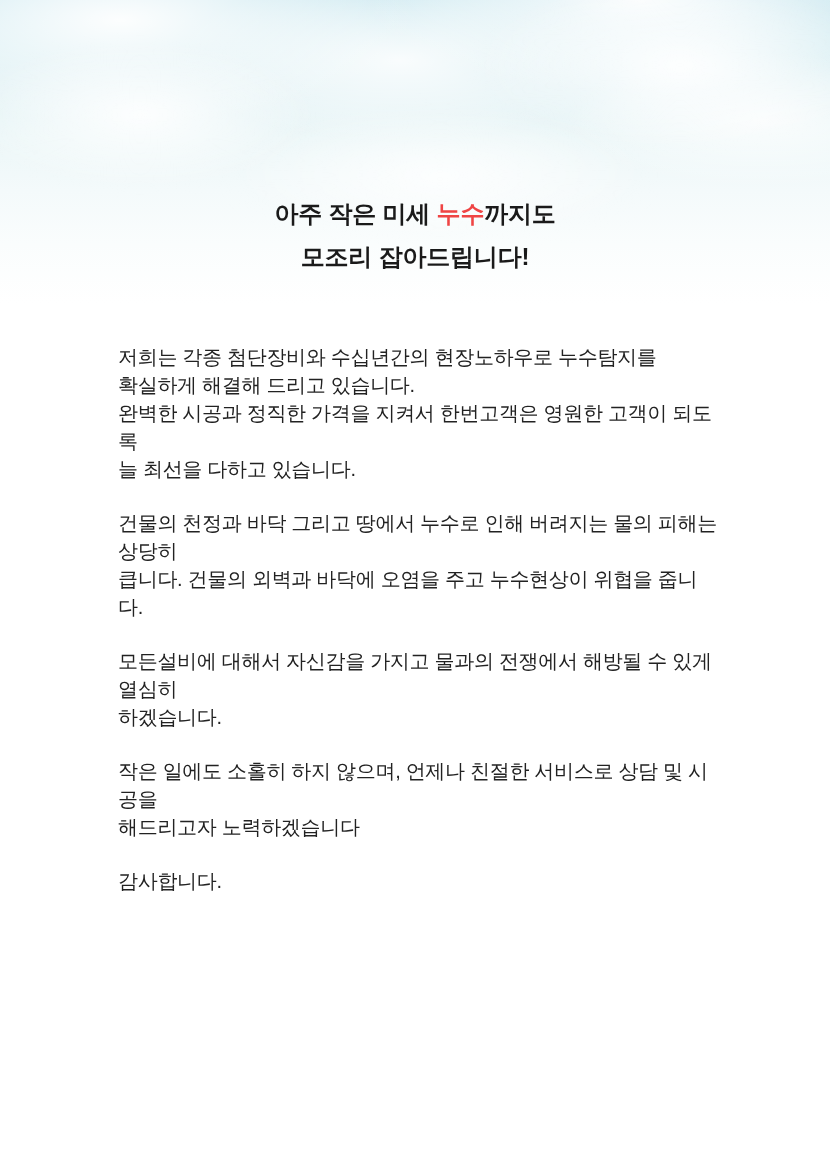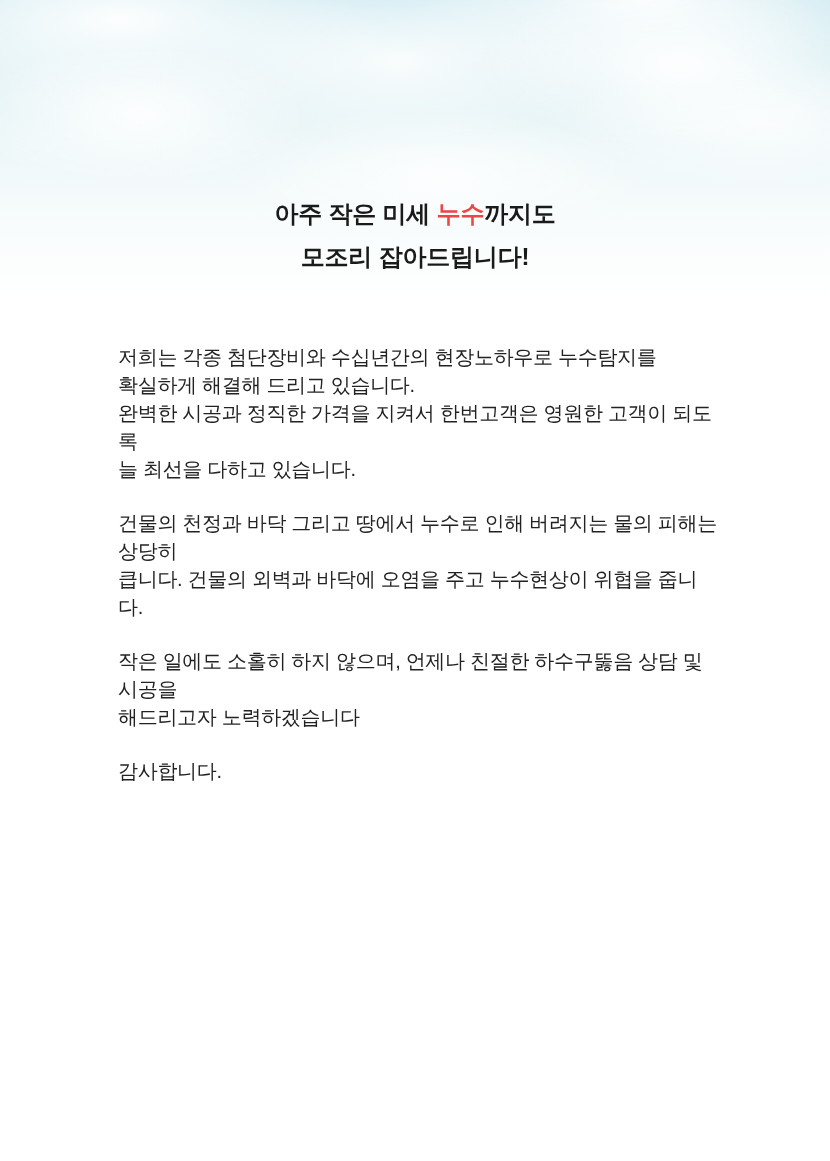--- a/index.html
+++ b/index.html
@@ -128,18 +128,20 @@
     <div class="headline-line">모조리 잡아드립니다!</div>
   </div>
 
   <div class="body-copy">
     <p class="para">저희는 각종 첨단장비와 수십년간의 현장노하우로 누수탐지를
 확실하게 해결해 드리고 있습니다.
 완벽한 시공과 정직한 가격을 지켜서 한번고객은 영원한 고객이 되도록
 늘 최선을 다하고 있습니다.</p>
     <p class="para">건물의 천정과 바닥 그리고 땅에서 누수로 인해 버려지는 물의 피해는 상당히
 큽니다. 건물의 외벽과 바닥에 오염을 주고 누수현상이 위협을 줍니다.</p>
-    <p class="para">작은 일에도 소홀히 하지 않으며, 언제나 친절한 하수구뚫음 상담 및 시공을
+    <p class="para">모든설비에 대해서 자신감을 가지고 물과의 전쟁에서 해방될 수 있게 열심히
+하겠습니다.</p>
+    <p class="para">작은 일에도 소홀히 하지 않으며, 언제나 친절한 서비스로 상담 및 시공을
 해드리고자 노력하겠습니다</p>
     <p class="para">감사합니다.</p>
   </div>
 
 </div>
 
 </body></html>

